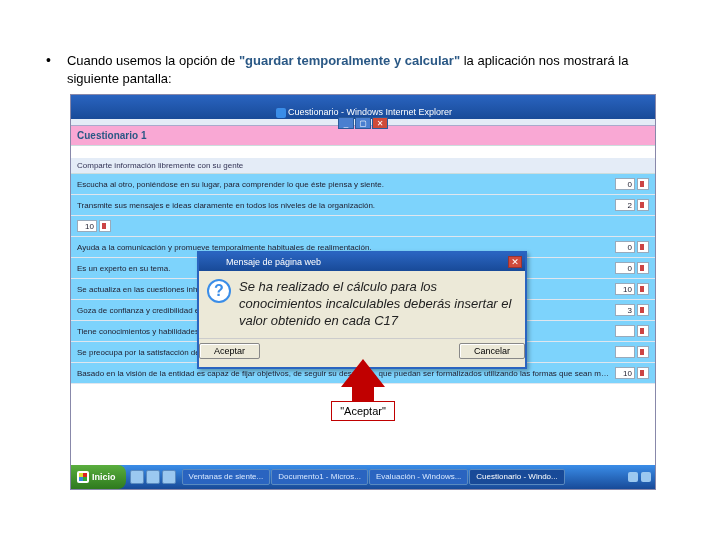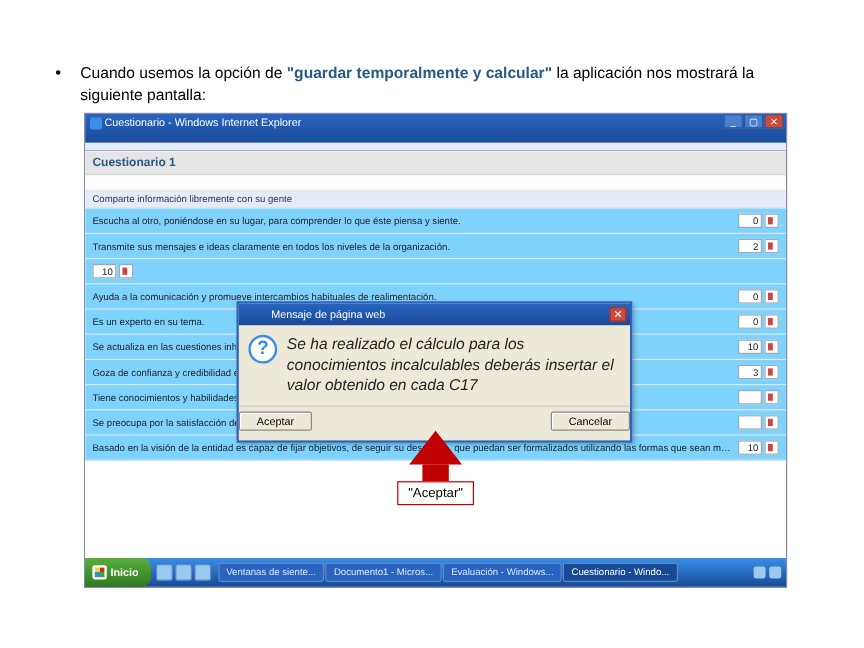--- a/index.html
+++ b/index.html
@@ -2,29 +2,29 @@
 <html><head>
 <meta charset="utf-8">
 <style>
   * { box-sizing: border-box; margin: 0; padding: 0; }
   body { font-family: Arial, sans-serif; background: #fff; width: 720px; height: 540px; position: relative; overflow: hidden; }
   .slide-text { position: absolute; top: 52px; left: 46px; width: 620px; font-size: 13px; color: #000; display: flex; }
   .bullet { margin-right: 16px; font-size: 14px; }
   .text-content { line-height: 1.4; }
   .quoted { color: #2a5885; font-weight: bold; }
   .screenshot { position: absolute; top: 94px; left: 70px; width: 586px; height: 396px; border: 1px solid #88a; background: #fff; }
-  .titlebar { height: 18px; background: linear-gradient(#2a64c0,#184a98); display: flex; align-items: flex-end; justify-content: space-between; padding: 12px 2px; }
+  .titlebar { height: 18px; background: linear-gradient(#2a64c0,#184a98); display: flex; align-items: center; justify-content: space-between; padding: 12px 2px; flex-direction: column; }
   .titlebar-text { color: #fff; font-size: 9px; padding-left: 14px; position: relative; }
   .titlebar-text::before { content:''; position:absolute; left:2px; top:1px; width:10px; height:10px; background:#3a8de8; border-radius:2px; }
   .winbtns { display: flex; gap: 1px; }
   .winbtn { width: 16px; height: 12px; background: #4a7fd0; color:#fff; font-size:8px; text-align:center; line-height:12px; border:1px solid #2a5a9a; }
   .winbtn.close { background:#d04a3a; }
   .toolbar { height: 7px; background: #e4ecf7; border-bottom: 1px solid #aac; }
   .content { background: #fff; height: calc(100% - 45px); overflow: hidden; }
-  .page-title { color:#2a5885; font-weight:bold; font-size:10px; padding:4px 6px; background:#e5e5e5; border-bottom:1px solid #cdd; }
+  .page-title { color:#2a5885; font-weight:bold; font-size:10px; padding:4px 6px; background:#f9a8d4; border-bottom:1px solid #cdd; }
   .section-header { background:#e4ecf7; color:#335; font-size:8px; padding:3px 6px; border-bottom:1px solid #cdd; margin-top:12px; }
   .row { display:flex; align-items:center; justify-content:space-between; padding:4px 6px; background:#7dd3fc; border-bottom:1px solid #e0e6ee; font-size:8px; color:#223; }
   .row-text { flex:1; white-space:nowrap; overflow:hidden; text-overflow:ellipsis; padding-right:6px; }
   .row-ctrl { display:flex; align-items:center; gap:2px; }
   .val { width:20px; height:12px; border:1px solid #9ab; background:#fff; font-size:8px; text-align:right; padding-right:2px; line-height:11px; }
   .picker { width:12px; height:12px; border:1px solid #9ab; background:#fff; position:relative; }
   .picker::after { content:''; position:absolute; top:2px; left:2px; width:4px; height:6px; background:#c44; }
   .dialog { position:absolute; top:156px; left:126px; width:330px; border:2px solid #2a64c0; background:#ece9d8; box-shadow:2px 2px 4px rgba(0,0,0,.3); }
   .dlg-title { height:18px; background:linear-gradient(#2a64c0,#184a98); display:flex; align-items:center; justify-content:space-between; padding:0 3px; }
   .dlg-title-text { color:#fff; font-size:9px;padding-left:24px; }
@@ -88,21 +88,21 @@
             <div class="picker"></div>
           </div>
         </div>
         <div class="row">
           <div class="row-ctrl">
             <div class="val">10</div>
             <div class="picker"></div>
           </div>
         </div>
         <div class="row">
-          <div class="row-text">Ayuda a la comunicación y promueve intercambios habituales de realimentación.</div>
+          <div class="row-text">Ayuda a la comunicación y promueve temporalmente habituales de realimentación.</div>
           <div class="row-ctrl">
             <div class="val">0</div>
             <div class="picker"></div>
           </div>
         </div>
         <div class="row">
           <div class="row-text">Es un experto en su tema.</div>
           <div class="row-ctrl">
             <div class="val">0</div>
             <div class="picker"></div>

